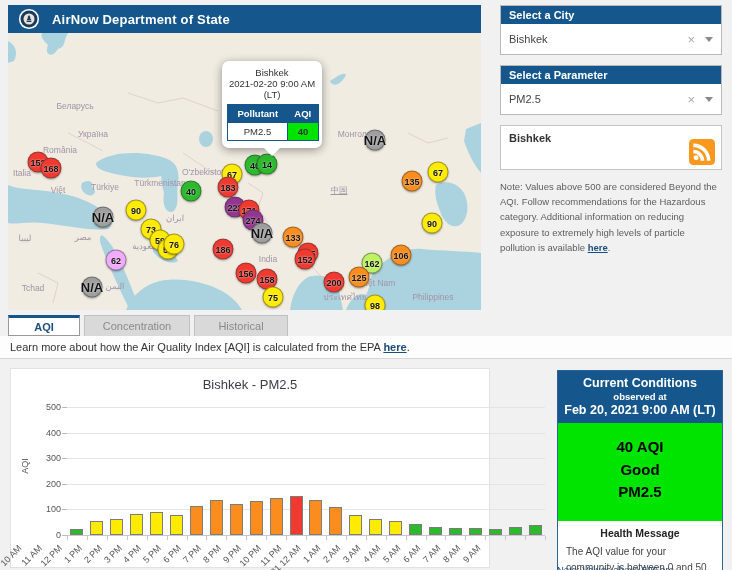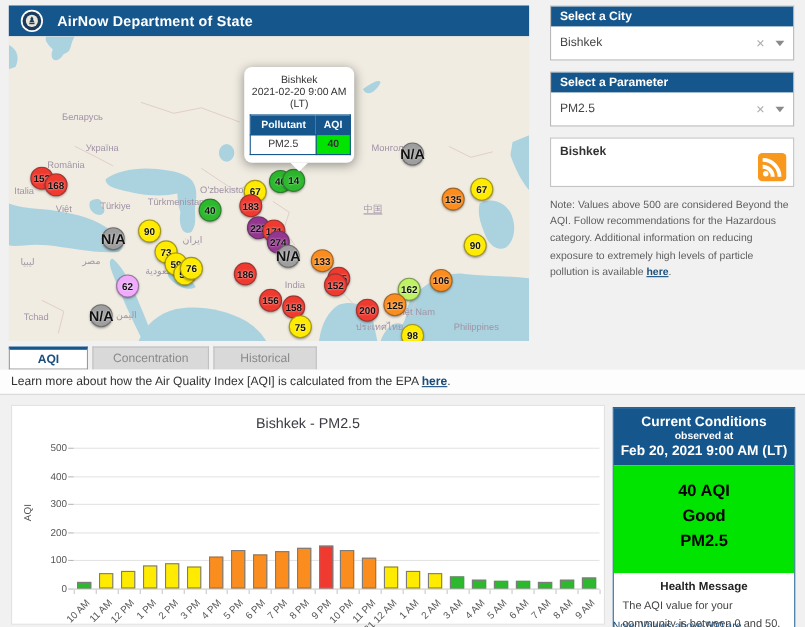--- a/index.html
+++ b/index.html
@@ -48,21 +48,21 @@
   
   .tabs-row { position:absolute; left:8px; top:315px; height:21px; display:flex; }
   .tab { height:21px; display:flex; align-items:center; justify-content:center; font-size:11px;
          background:#d9d9d9; color:#8a8a8a; border:1px solid #c0c0c0; border-bottom:none; margin-right:4px; cursor:pointer; }
   .tab.active { background:#fff; color:#1d4f7c; border:1px solid #9a9a9a; border-top:3px solid #15578d; font-weight:bold; }
   .tab-aqi { width:72px; } .tab-conc { width:106px; } .tab-hist { width:94px; }
   .learn-strip { position:absolute; left:0; top:336px; width:732px; height:23px; background:#fdfdfd; border-bottom:1px solid #d6d6d6; }
   .learn-more { position:absolute; left:10px; top:341px; font-size:11px; color:#333; }
 
   
-  .chart-card { position:absolute; left:10px; top:368px; width:540px; height:200px; background:#fff; border:1px solid #e2e2e2; }
+  .chart-card { position:absolute; left:10px; top:368px; width:480px; height:200px; background:#fff; border:1px solid #e2e2e2; }
   .chart-title { position:absolute; left:0; top:8px; width:100%; text-align:center; font-size:13px; color:#3c3c44; }
   .ylabel { position:absolute; left:6px; top:92px; font-size:9px; color:#555; transform:rotate(-90deg); }
   .gridline { position:absolute; height:1px; background:#e4e4e4; }
   .gridtick { position:absolute; width:5px; height:1px; background:#b9b9b9; }
   .ytick-label { position:absolute; width:30px; text-align:right; font-size:9px; color:#555; }
   .axis-x { position:absolute; height:1px; background:#c9c9c9; }
   .xtick { position:absolute; width:1px; height:4px; background:#c9c9c9; }
   .bar { position:absolute; border:1px solid #7c7c7c; }
   .xlabel { position:absolute; font-size:9px; color:#555; white-space:nowrap; transform-origin:100% 0; transform:rotate(-45deg); }
 

